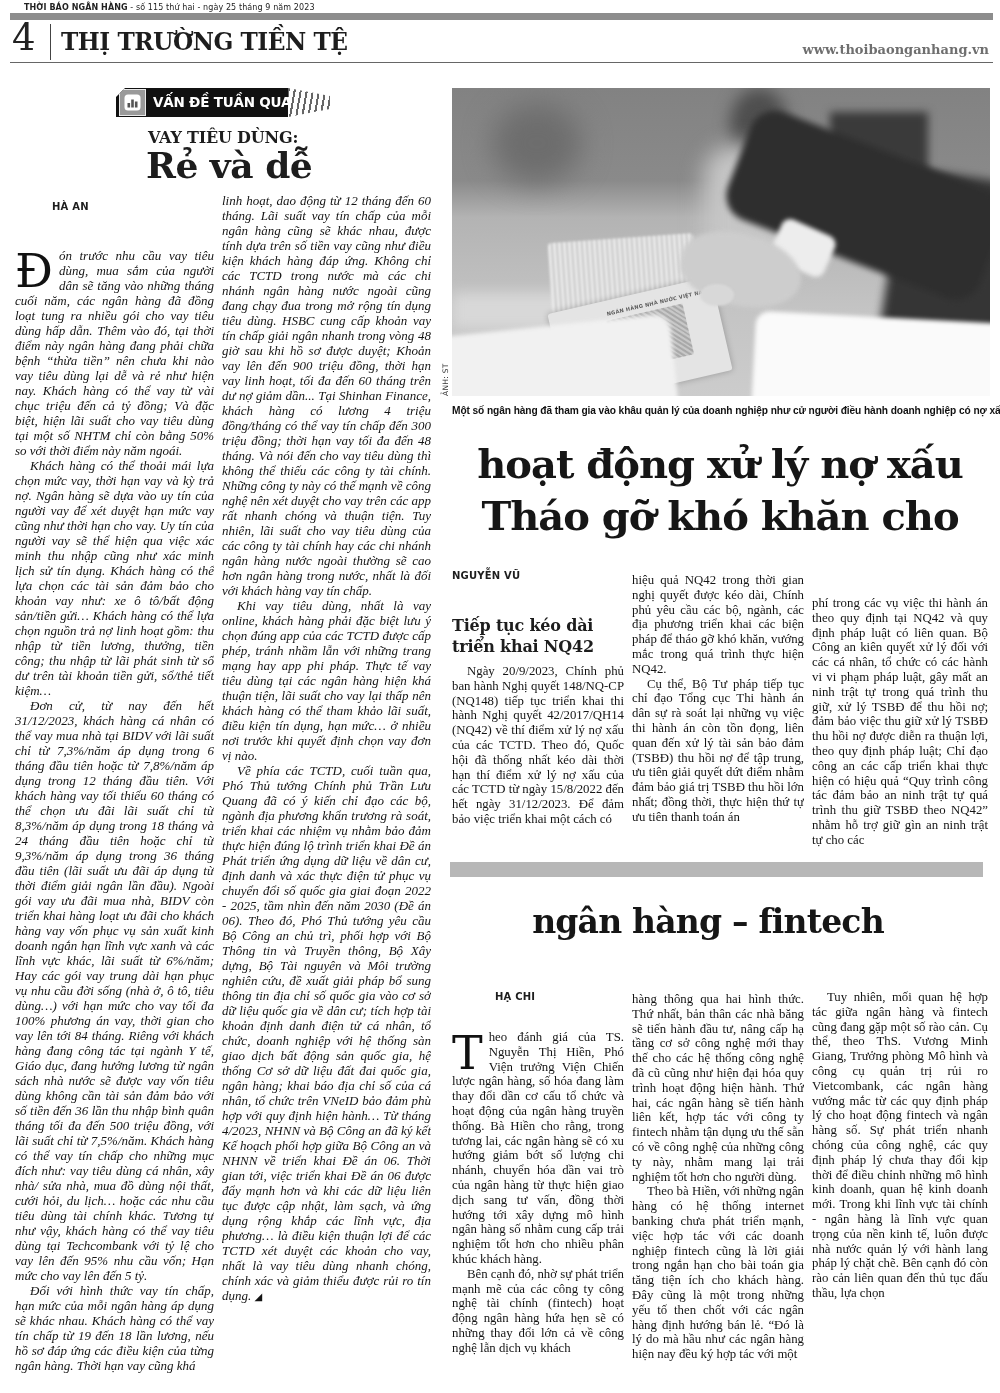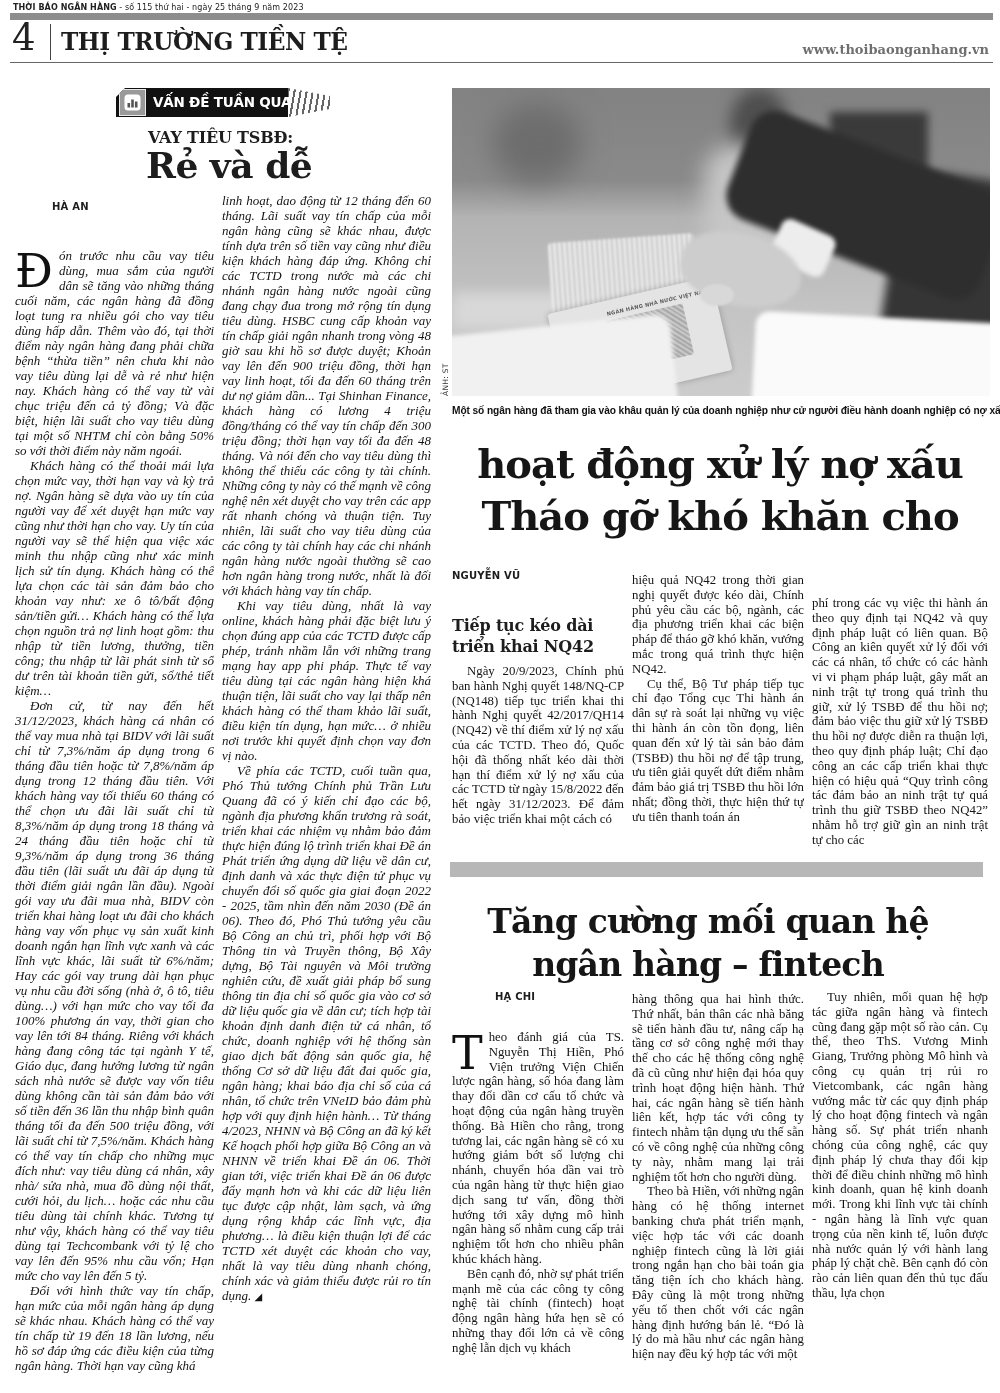--- a/index.html
+++ b/index.html
@@ -1,21 +1,21 @@
 <!DOCTYPE html>
 <html><head>
 <meta charset="utf-8">
 <style>
   html,body{margin:0;padding:0;background:#e8e8e8;}
   .page{position:relative;width:1000px;height:1393px;background:#ffffff;overflow:hidden;
         color:#1d1d1d;font-family:"Liberation Serif",serif;}
   .abs{position:absolute;}
 
   
-  .topline{left:13px;top:3px;font:8px "DejaVu Sans",sans-serif;color:#222;letter-spacing:.1px;}
+  .topline{left:24px;top:3px;font:8px "DejaVu Sans",sans-serif;color:#222;letter-spacing:.1px;}
   .topline b{font-weight:bold;}
   .topbar{left:10px;top:13px;width:983px;height:7px;background:#8d8d8d;}
   .pagenum{left:12px;top:19px;font:400 37px/1 "DejaVu Serif",serif;color:#222;}
   .vrule{left:50px;top:24px;width:1px;height:36px;background:#444;}
   .sectiontitle{left:61px;top:29px;font:bold 25px/1 "DejaVu Serif",serif;letter-spacing:-.5px;
                 transform:scaleX(.93);transform-origin:left;white-space:nowrap;}
   .website{right:11px;top:43px;font:bold 13px/1 "DejaVu Serif",serif;color:#6f6f6f;}
   .headrule{left:10px;top:62px;width:983px;height:1px;background:#666;}
 
   
@@ -110,21 +110,21 @@
           <rect x="0.5" y="0.5" width="16" height="16" rx="3.5" fill="#ffffff"></rect>
           <rect x="3.5" y="9" width="2.6" height="4.5" fill="#555"></rect>
           <rect x="7.2" y="5.5" width="2.6" height="8" fill="#555"></rect>
           <rect x="10.9" y="7.5" width="2.6" height="6" fill="#555"></rect>
         </svg>
     </span>
     <span class="badge-label">VẤN ĐỀ TUẦN QUA</span>
   </div>
   <div class="abs badge-stripes"></div>
 
-  <div class="abs kicker">VAY TIÊU TSBĐ:</div>
+  <div class="abs kicker">VAY TIÊU DÙNG:</div>
   <div class="abs hl1">Rẻ và dễ</div>
   <div class="abs byline" style="left:18px;top:202px;padding-left:34px;">HÀ AN</div>
 
   <div class="abs a1col" style="left:15px;top:248px;width:199px;height:1145px;overflow:hidden;">
     <p><span class="dropcap">Đ</span><span>ón trước nhu cầu vay tiêu dùng, mua sắm của người dân sẽ tăng vào những tháng cuối năm, các ngân hàng đã đồng loạt tung ra nhiều gói cho vay tiêu dùng hấp dẫn. Thêm vào đó, tại thời điểm này ngân hàng đang phải chữa bệnh “thừa tiền” nên chưa khi nào vay tiêu dùng lại dễ và rẻ như hiện nay. Khách hàng có thể vay từ vài chục triệu đến cả tỷ đồng; Và đặc biệt, hiện lãi suất cho vay tiêu dùng tại một số NHTM chỉ còn bằng 50% so với thời điểm này năm ngoái.</span></p>
     <p class="ind">Khách hàng có thể thoải mái lựa chọn mức vay, thời hạn vay và kỳ trả nợ. Ngân hàng sẽ dựa vào uy tín của người vay để xét duyệt hạn mức vay cũng như thời hạn cho vay. Uy tín của người vay sẽ thể hiện qua việc xác minh thu nhập cũng như xác minh lịch sử tín dụng. Khách hàng có thể lựa chọn các tài sản đảm bảo cho khoản vay như: xe ô tô/bất động sản/tiền gửi… Khách hàng có thể lựa chọn nguồn trả nợ linh hoạt gồm: thu nhập từ tiền lương, thưởng, tiền công; thu nhập từ lãi phát sinh từ số dư trên tài khoản tiền gửi, sổ/thẻ tiết kiệm…</p>
     <p class="ind">Đơn cử, từ nay đến hết 31/12/2023, khách hàng cá nhân có thể vay mua nhà tại BIDV với lãi suất chỉ từ 7,3%/năm áp dụng trong 6 tháng đầu tiên hoặc từ 7,8%/năm áp dụng trong 12 tháng đầu tiên. Với khách hàng vay tối thiểu 60 tháng có thể chọn ưu đãi lãi suất chỉ từ 8,3%/năm áp dụng trong 18 tháng và 24 tháng đầu tiên hoặc chỉ từ 9,3%/năm áp dụng trong 36 tháng đầu tiên (lãi suất ưu đãi áp dụng từ thời điểm giải ngân lần đầu). Ngoài gói vay ưu đãi mua nhà, BIDV còn triển khai hàng loạt ưu đãi cho khách hàng vay vốn phục vụ sản xuất kinh doanh ngắn hạn lĩnh vực xanh và các lĩnh vực khác, lãi suất từ 6%/năm; Hay các gói vay trung dài hạn phục vụ nhu cầu đời sống (nhà ở, ô tô, tiêu dùng…) với hạn mức cho vay tối đa 100% phương án vay, thời gian cho vay lên tới 84 tháng. Riêng với khách hàng đang công tác tại ngành Y tế, Giáo dục, đang hưởng lương từ ngân sách nhà nước sẽ được vay vốn tiêu dùng không cần tài sản đảm bảo với số tiền đến 36 lần thu nhập bình quân tháng tối đa đến 500 triệu đồng, với lãi suất chỉ từ 7,5%/năm. Khách hàng có thể vay tín chấp cho những mục đích như: vay tiêu dùng cá nhân, xây nhà/ sửa nhà, mua đồ dùng nội thất, cưới hỏi, du lịch… hoặc các nhu cầu tiêu dùng tài chính khác. Tương tự như vậy, khách hàng có thể vay tiêu dùng tại Techcombank với tỷ lệ cho vay lên đến 95% nhu cầu vốn; Hạn mức cho vay lên đến 5 tỷ.</p>
     <p class="ind">Đối với hình thức vay tín chấp, hạn mức của mỗi ngân hàng áp dụng sẽ khác nhau. Khách hàng có thể vay tín chấp từ 19 đến 18 lần lương, nếu hồ sơ đáp ứng các điều kiện của từng ngân hàng. Thời hạn vay cũng khá</p>
   </div>
 
@@ -173,21 +173,20 @@
     <p>hiệu quả NQ42 trong thời gian nghị quyết được kéo dài, Chính phủ yêu cầu các bộ, ngành, các địa phương triển khai các biện pháp để tháo gỡ khó khăn, vướng mắc trong quá trình thực hiện NQ42.</p>
     <p class="ind">Cụ thể, Bộ Tư pháp tiếp tục chỉ đạo Tổng cục Thi hành án dân sự rà soát lại những vụ việc thi hành án còn tồn đọng, liên quan đến xử lý tài sản bảo đảm (TSBĐ) thu hồi nợ để tập trung, ưu tiên giải quyết dứt điểm nhằm đảm bảo giá trị TSBĐ thu hồi lớn nhất; đồng thời, thực hiện thứ tự ưu tiên thanh toán án</p>
   </div>
   <div class="abs bodycol" style="left:812px;top:596px;width:176px;height:276px;overflow:hidden;">
     <p>phí trong các vụ việc thi hành án theo quy định tại NQ42 và quy định pháp luật có liên quan. Bộ Công an kiên quyết xử lý đối với các cá nhân, tổ chức có các hành vi vi phạm pháp luật, gây mất an ninh trật tự trong quá trình thu giữ, xử lý TSBĐ để thu hồi nợ; đảm bảo việc thu giữ xử lý TSBĐ thu hồi nợ được diễn ra thuận lợi, theo quy định pháp luật; Chỉ đạo công an các cấp triển khai thực hiện có hiệu quả “Quy trình công tác đảm bảo an ninh trật tự quá trình thu giữ TSBĐ theo NQ42” nhằm hỗ trợ giữ gìn an ninh trật tự cho các</p>
   </div>
 
   <div class="abs separator"></div>
 
   <div class="abs hl3">
-    <div>Tăng cường mối quan hệ</div>
     <div>ngân hàng – fintech</div>
   </div>
   <div class="abs byline" style="left:460px;top:992px;margin-left:35px;">HẠ CHI</div>
 
   <div class="abs bodycol" style="left:452px;top:1030px;width:172px;height:363px;overflow:hidden;">
     <p><span class="dropcap2">T</span><span>heo đánh giá của TS. Nguyễn Thị Hiền, Phó Viện trưởng Viện Chiến lược ngân hàng, số hóa đang làm thay đổi dần cơ cấu tổ chức và hoạt động của ngân hàng truyền thống. Bà Hiền cho rằng, trong tương lai, các ngân hàng sẽ có xu hướng giảm bớt số lượng chi nhánh, chuyển hóa dần vai trò của ngân hàng từ thực hiện giao dịch sang tư vấn, đồng thời hướng tới xây dựng mô hình ngân hàng số nhằm cung cấp trải nghiệm tốt hơn cho nhiều phân khúc khách hàng.</span></p>
     <p class="ind">Bên cạnh đó, nhờ sự phát triển mạnh mẽ của các công ty công nghệ tài chính (fintech) hoạt động ngân hàng hứa hẹn sẽ có những thay đổi lớn cả về công nghệ lẫn dịch vụ khách</p>
   </div>
   <div class="abs bodycol" style="left:632px;top:992px;width:172px;height:401px;overflow:hidden;">
     <p>hàng thông qua hai hình thức. Thứ nhất, bản thân các nhà băng sẽ tiến hành đầu tư, nâng cấp hạ tầng cơ sở công nghệ mới thay thế cho các hệ thống công nghệ đã cũ cũng như hiện đại hóa quy trình hoạt động hiện hành. Thứ hai, các ngân hàng sẽ tiến hành liên kết, hợp tác với công ty fintech nhằm tận dụng ưu thế sẵn có về công nghệ của những công ty này, nhằm mang lại trải nghiệm tốt hơn cho người dùng.</p>

